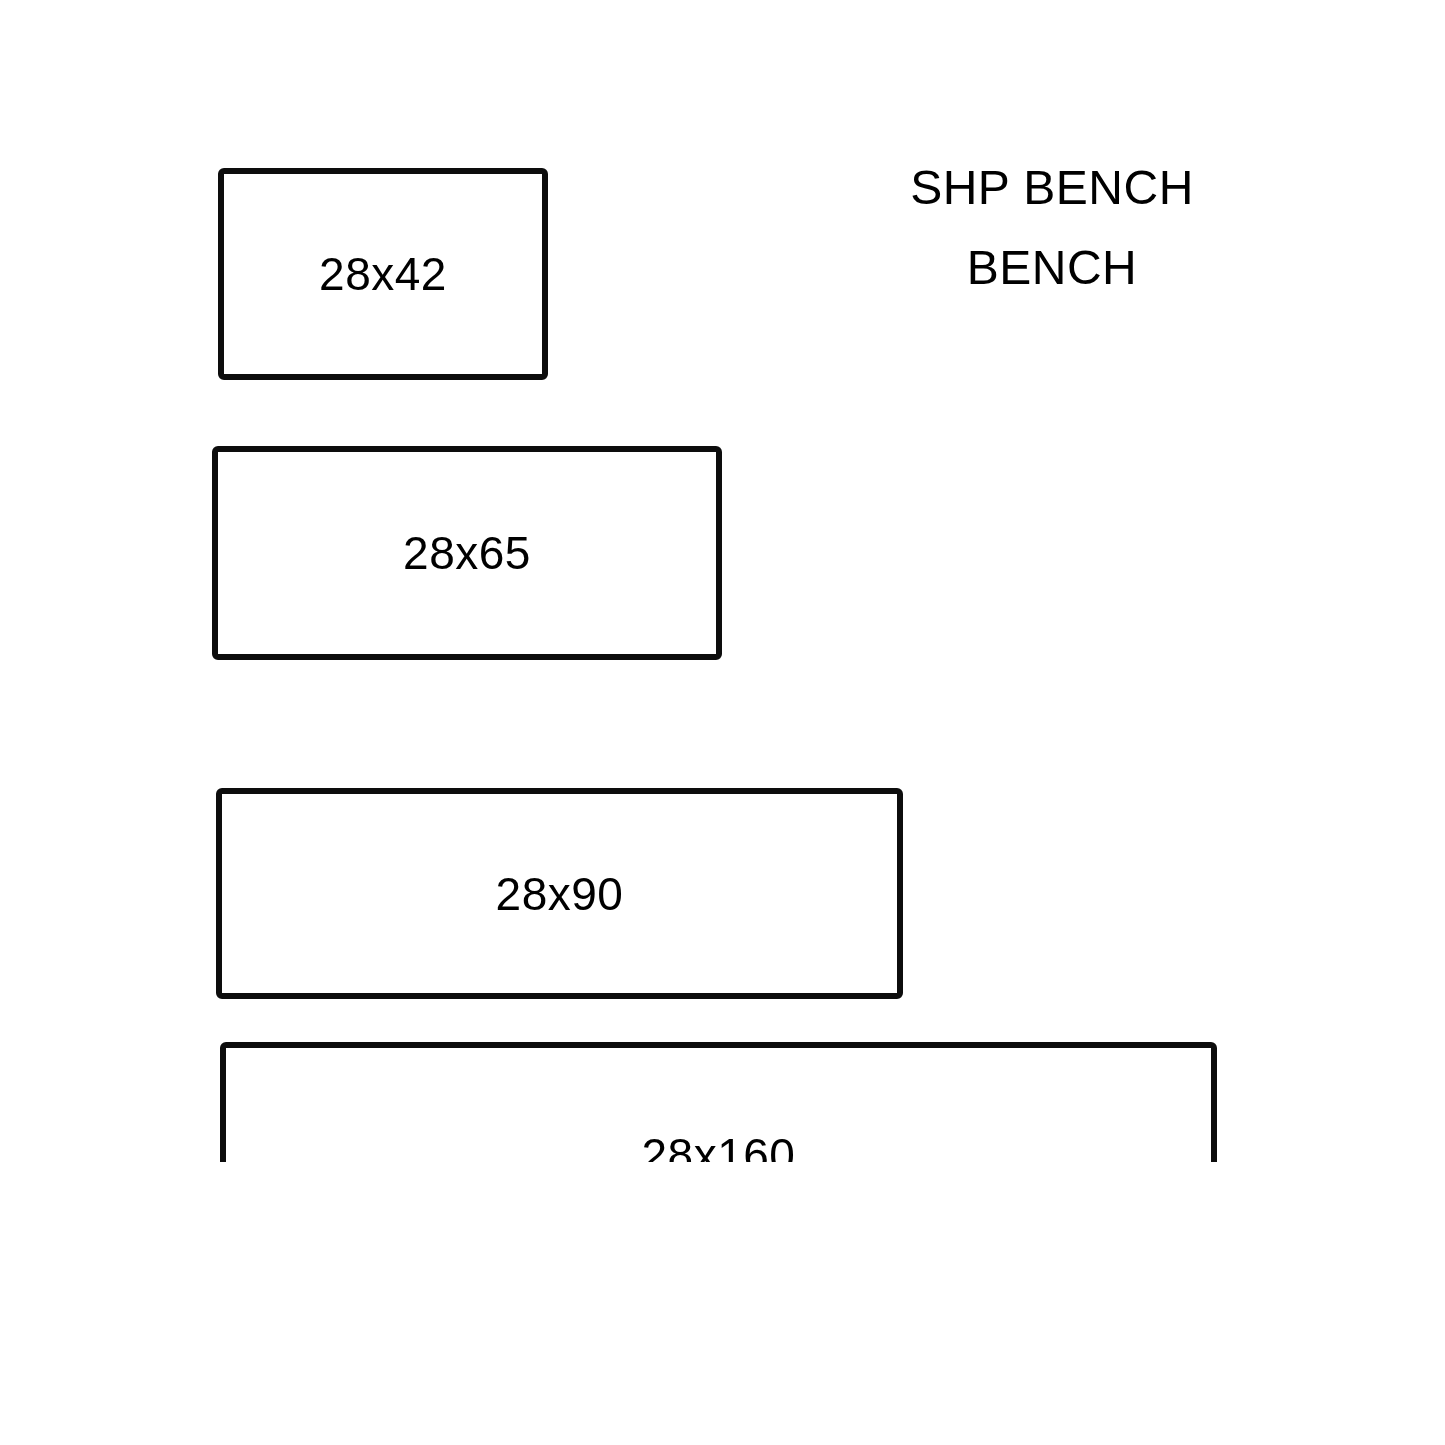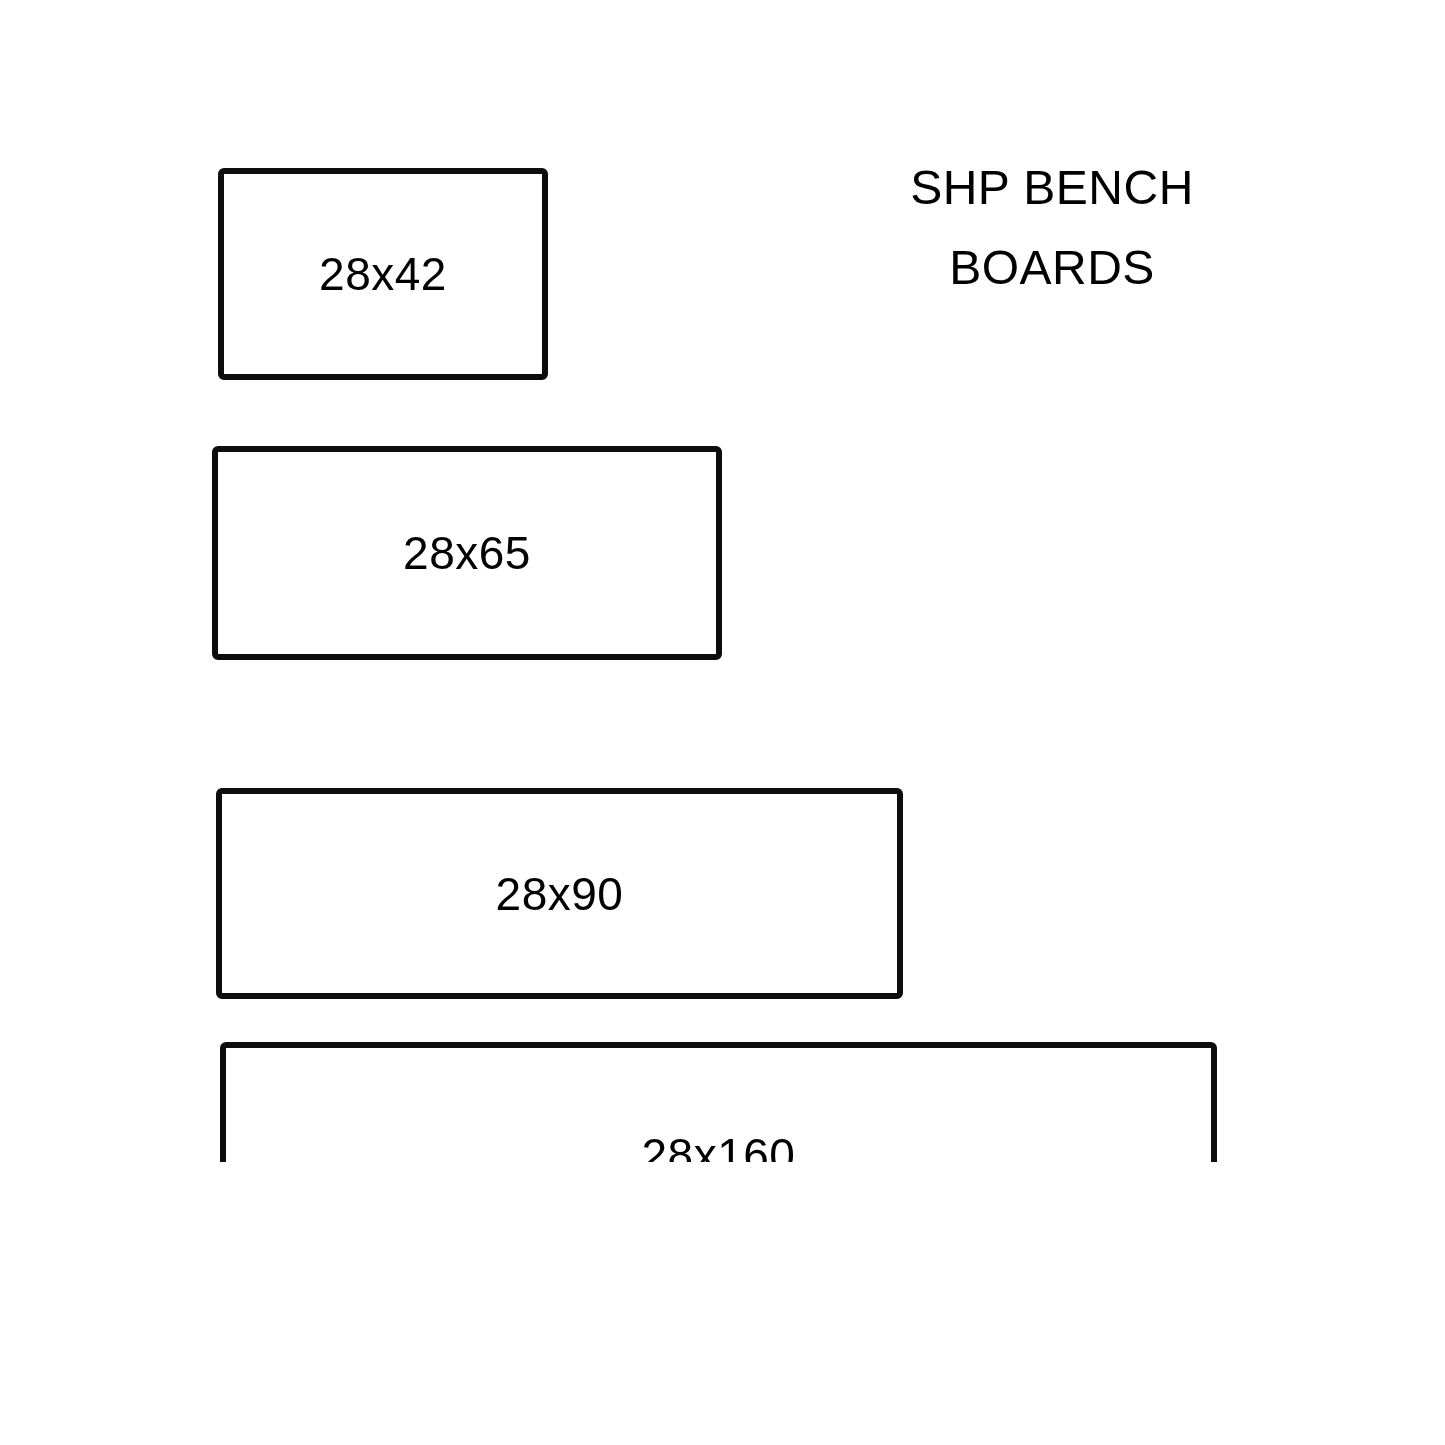--- a/index.html
+++ b/index.html
@@ -56,21 +56,21 @@
   .board-3 { left: 216px; top: 747px; width: 687px; height: 211px; margin-top: 41px; }
   .board-4 { left: 220px; top: 1042px; width: 997px; height: 226px; align-items: center; }
 </style>
 </head>
 <body>
 
 <div class="canvas">
 
   <div class="title">
     <span class="title-line">SHP BENCH</span>
-    <span class="title-line">BOARDS</span>
+    <span class="title-line">BENCH</span>
   </div>
 
   <div class="board board-1">
     <span class="board-label">28x42</span>
   </div>
 
   <div class="board board-2">
     <span class="board-label">28x65</span>
   </div>
 

